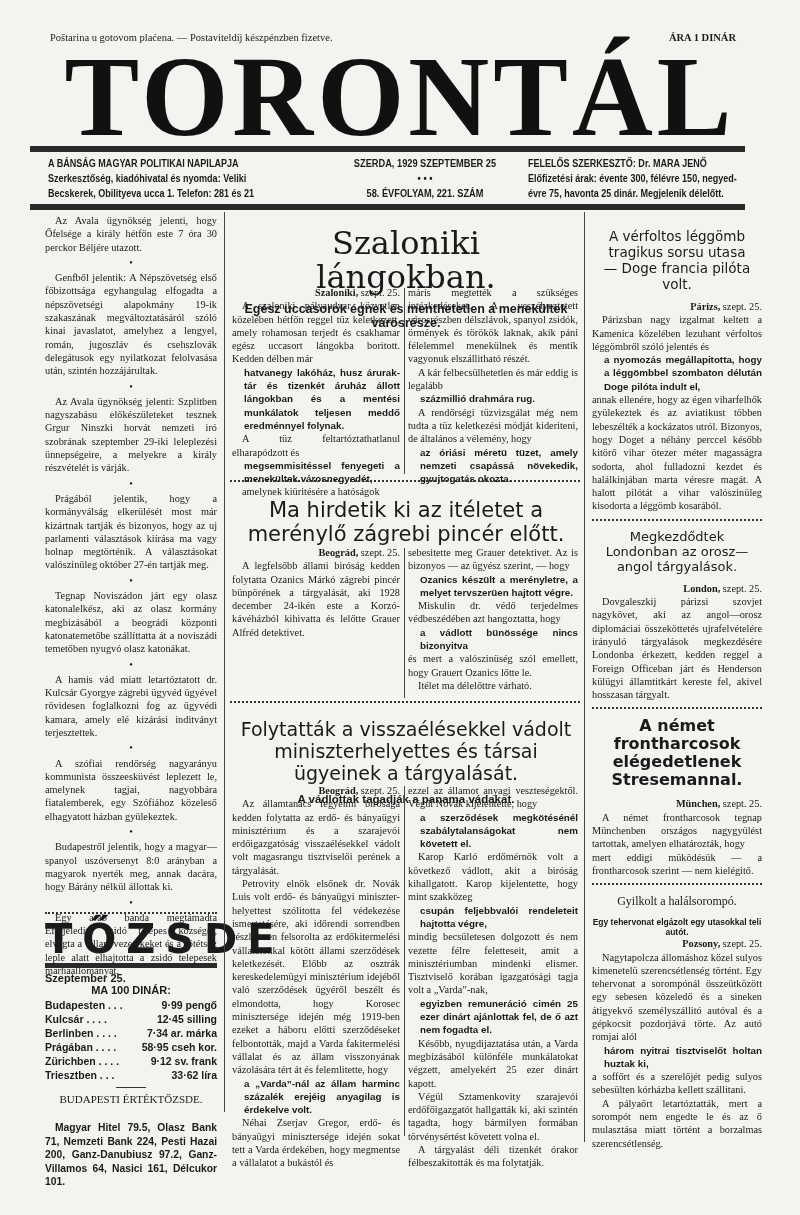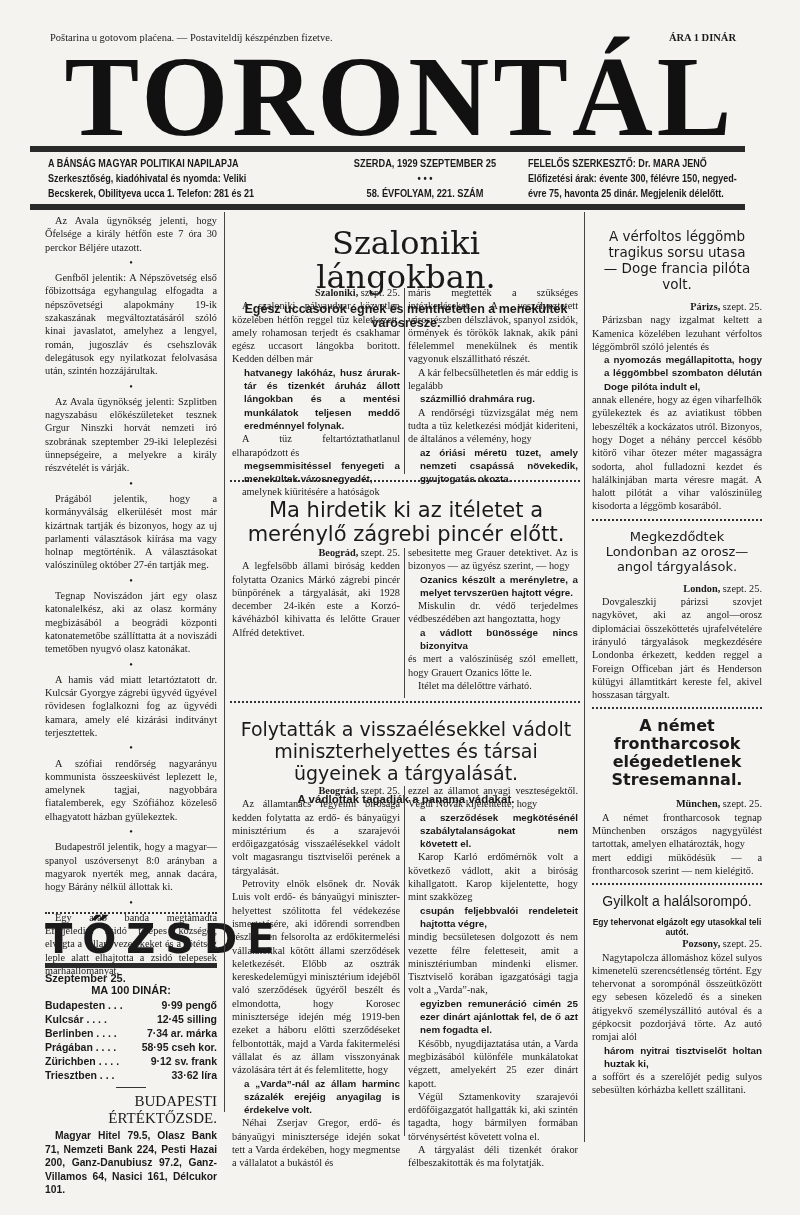--- a/index.html
+++ b/index.html
@@ -93,21 +93,21 @@
     </div>
   <div class="rate">
       <span>Zürichben . . . .</span>
       <span>9·12 sv. frank</span>
     </div>
   <div class="rate">
       <span>Triesztben . . .</span>
       <span>33·62 líra</span>
     </div>
   <div style="width:30px;margin:5px auto;border-top:1px solid #333;"></div>
-  <div style="text-align:right;font-size:15px;margin-bottom:2px;">BUDAPESTI ÉRTÉKTŐZSDE.</div>
+  <div style="text-align:center;font-size:11px;margin-bottom:16px;">BUDAPESTI ÉRTÉKTŐZSDE.</div>
   <div class="bold" style="font-size:10.3px;line-height:13.5px;text-align:justify;text-indent:10px;">Magyar Hitel 79.5, Olasz Bank 71, Nemzeti Bank 224, Pesti Hazai 200, Ganz-Danubiusz 97.2, Ganz-Villamos 64, Nasici 161, Délcukor 101.</div>
 </div>
 
 <div class="vline" style="left:224px;top:212px;height:900px;"></div>
 
 <div class="abs" style="left:232px;top:218px;width:348px;">
   <h1 style="font-size:32px;line-height:34px;font-weight:normal;font-family:'DejaVu Serif',serif;">Szaloniki lángokban.</h1>
   <h2 style="font-size:12.5px;line-height:14px;font-family:'Liberation Sans',sans-serif;margin-bottom:4px;">Egész uccasorok égnek és menthetetlen a menekültek városrésze.</h2>
 </div>
 <div class="col" style="left:232px;top:286px;width:168px;">
@@ -183,19 +183,20 @@
   <div style="border-top:2px dotted #333;margin:6px 0 4px;"></div>
   <h3 style="font-size:13px;line-height:15px;font-family:'DejaVu Sans',sans-serif;font-weight:normal;">Megkezdődtek Londonban az orosz—angol tárgyalások.</h3>
   <p class="dateline"><b>London,</b> <span>szept. 25.</span></p>
   <p>Dovgaleszkij párizsi szovjet nagykövet, aki az angol—orosz diplomáciai összeköttetés ujrafelvételére irányuló tárgyalások megkezdésére Londonba érkezett, kedden reggel a Foreign Officeban járt és Henderson külügyi államtitkárt kereste fel, akivel hosszasan tárgyalt.</p>
   <div style="border-top:2px dotted #333;margin:6px 0 4px;"></div>
   <h3 style="font-size:16px;line-height:18px;font-family:'DejaVu Sans',sans-serif;font-weight:bold;">A német frontharcosok elégedetlenek Stresemannal.</h3>
   <p class="dateline"><b>München,</b> <span>szept. 25.</span></p>
   <p>A német frontharcosok tegnap Münchenben országos nagygyülést tartottak, amelyen elhatározták, hogy</p>
   <p style="text-indent:0">mert eddigi müködésük — a frontharcosok szerint — nem kielégitő.</p>
   <div style="border-top:2px dotted #333;margin:6px 0 4px;"></div>
-  <h3 style="font-size:14px;line-height:16px;font-family:Liberation Sans, sans-serif;font-weight:normal;">Gyilkolt a halálsorompó.</h3>
+  <h3 style="font-size:12px;line-height:16px;font-family:Liberation Serif, serif;font-weight:normal;">Gyilkolt a halálsorompó.</h3>
   <div style="text-align:center;font-size:8.5px;line-height:10px;font-weight:bold;font-family:'Liberation Sans',sans-serif;">Egy tehervonat elgázolt egy utasokkal teli autót.</div>
   <p class="dateline"><b>Pozsony,</b> <span>szept. 25.</span></p>
   <p>Nagytapolcza állomáshoz közel sulyos kimenetelü szerencsétlenség történt. Egy tehervonat a sorompónál összeütközött egy sebesen közeledő és a sineken átigyekvő személyszállitó autóval és a gépkocsit pozdorjává törte. Az autó romjai alól</p>
   <p class="bold ind">három nyitrai tisztviselőt holtan huztak ki,</p>
   <p style="text-indent:0">a soffőrt és a szerelőjét pedig sulyos sebesülten kórházba kellett szállitani.</p>
+  <p>A pályaőrt letartóztatták, mert a sorompót nem engedte le és az ő mulasztása miatt történt a borzalmas szerencsétlenség.</p>
 </div>
 
 </body></html>

